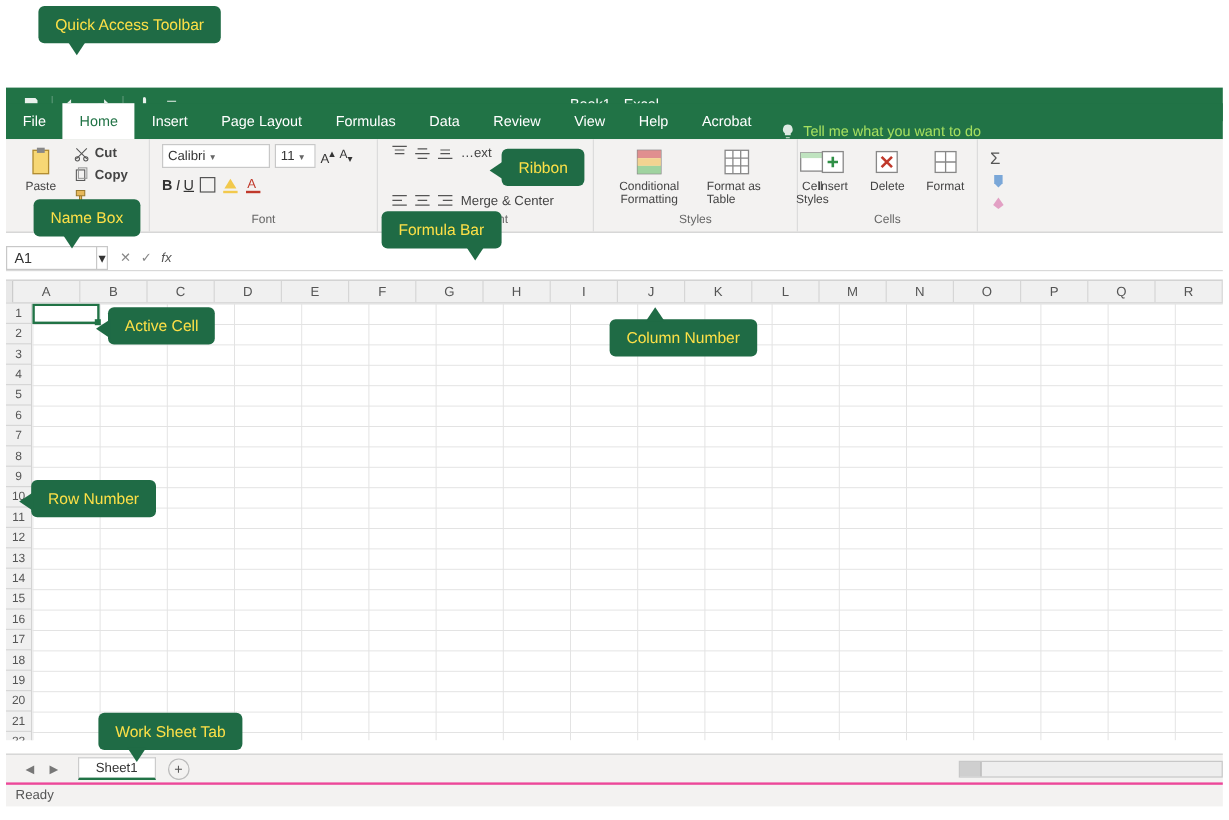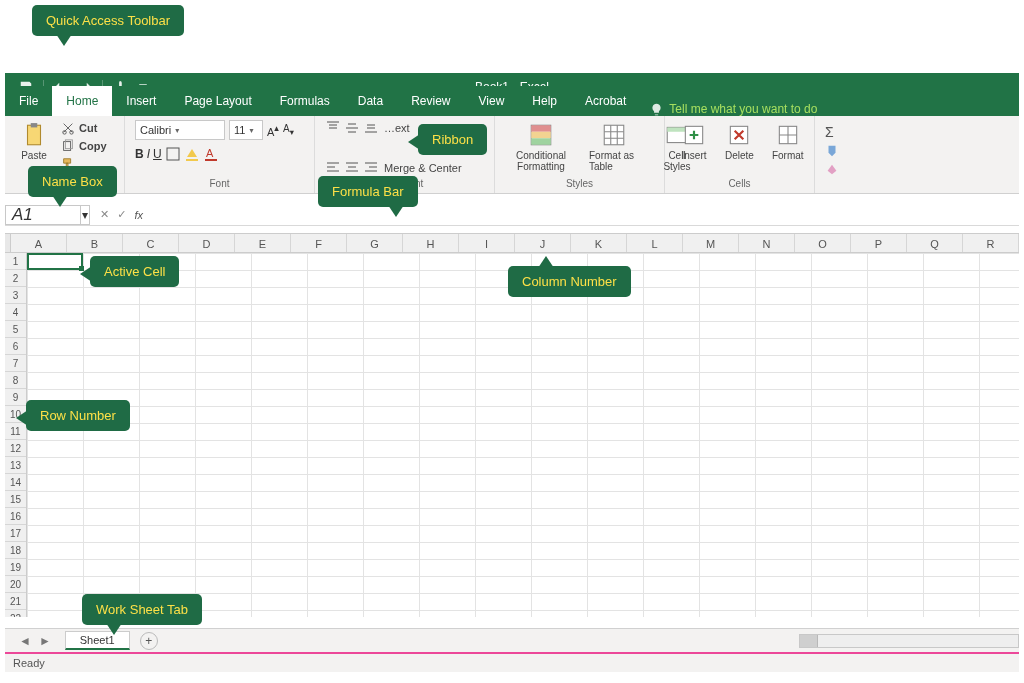--- a/index.html
+++ b/index.html
@@ -24,21 +24,21 @@
   .smallbtn { display:flex; align-items:center; gap:4px; font-size:11px; color:#444; padding:1px 2px; }
   .smallbtn svg { width:14px; height:14px; }
   .bigbtn { display:flex; flex-direction:column; align-items:center; justify-content:center; font-size:10px; color:#444; gap:2px; padding: 2px 6px; }
   .bigbtn svg { width:26px; height:26px; }
   .iconrow { display:flex; gap:3px; align-items:center;}
   .iconrow svg { width:16px; height:16px; }
   .fontpick { display:flex; gap:4px; align-items:center;}
   .fontpick .combo { border:1px solid #c8c8c8; background:#fff; height:20px; display:flex; align-items:center; padding:0 4px; font-size:11px; color:#333; }
   .combo .caret { margin-left:4px; font-size:8px; color:#666; }
   .namebox-bar { position:absolute; left:5px; right:5px; top:204px; height:22px; background:#fff; border-bottom:1px solid #d9d9d9; display:flex; align-items:center; }
-  .namebox { width:75px; height:20px; border:1px solid #c8c8c8; border-right:none; font-size:17px; padding-left:6px; display:flex; align-items:center;font-style:italic; }
+  .namebox { width:75px; height:20px; border:1px solid #c8c8c8; border-right:none; font-size:12px; padding-left:6px; display:flex; align-items:center; }
   .namebox-handle{ width:10px; border:1px solid #c8c8c8; border-top-right-radius:0; display:flex; align-items:center; justify-content:center;}
   .fx-btns { display:flex; align-items:center; gap:8px; padding: 0 10px; color:#888; }
   .fx-btns span { font-size:11px; }
   .fx { font-style: italic; color:#555;}
   .formula-input { flex:1; height:20px; border:1px solid transparent; }
   .colhdr { position:absolute; left:5px; right:5px; top:233px; height:20px; background:#f0f0f0; border-top:1px solid #ccc; border-bottom:1px solid #ccc; display:flex; }
   .corner { width:22px; border-right:1px solid #ccc; background:#e8e8e8; }
   .colcell { width:56px; text-align:center; font-size:11px; color:#555; border-right:1px solid #d6d6d6; line-height:20px; }
   .rowsarea { position:absolute; left:5px; top:253px; right:5px; bottom: 66px; overflow:hidden; display:flex; }
   .rowhdrs { width:22px; background:#f0f0f0; border-right:1px solid #ccc; }

